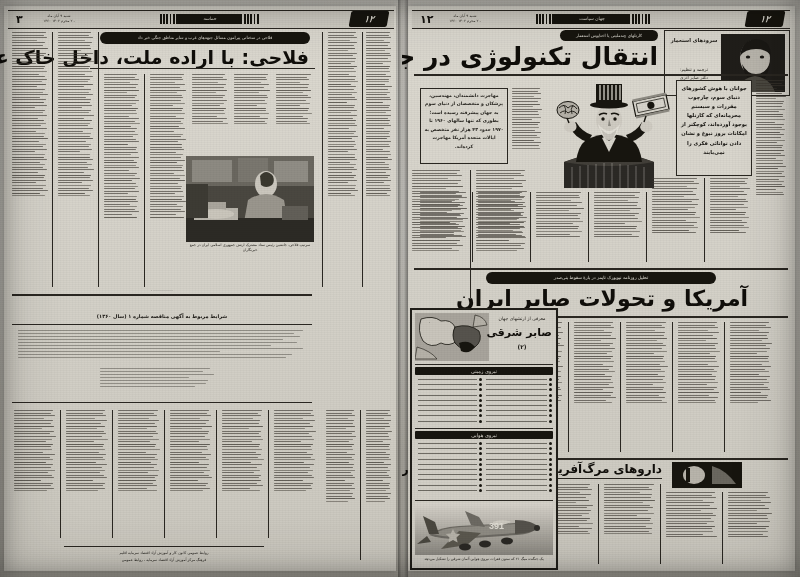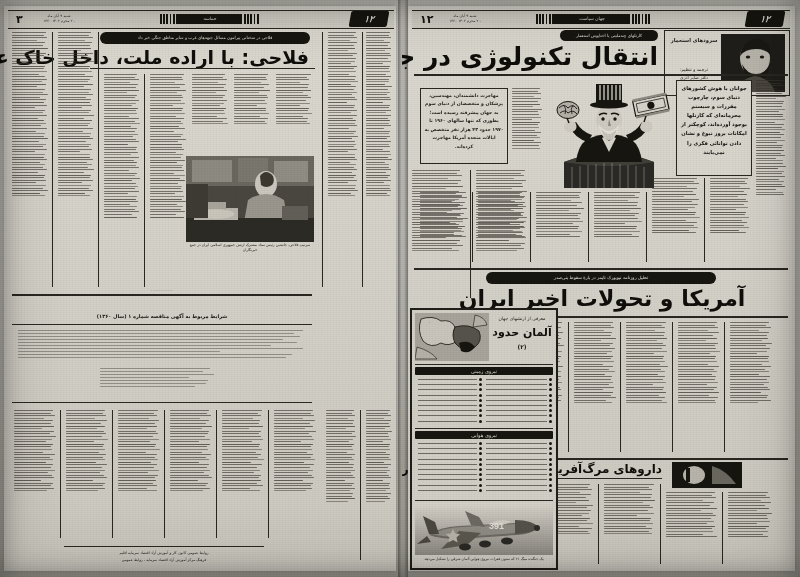--- a/index.html
+++ b/index.html
@@ -1293,21 +1293,21 @@
         <i style="width:79%"></i>
           <i style="width:92%"></i>
           <i style="width:84%"></i>
           <i style="width:98%"></i>
         <i style="width:73%"></i>
           <i style="width:90%"></i>
       </div>
 
       <div class="rule thick" style="left:6px;top:262px;width:374px;"></div>
       <div class="kicker" style="left:78px;top:266px;width:230px;font-size:4.4px;">تحلیل روزنامه نیویورک تایمز در بارۀ سقوط بنی‌صدر</div>
-      <div class="headline hl-xl" style="left:16px;top:280px;width:356px;font-size:22px;">آمریکا و تحولات اخیر ایران</div>
+      <div class="headline hl-xl" style="left:16px;top:280px;width:356px;font-size:22px;">آمریکا و تحولات صابر ایران</div>
       <div class="rule thick" style="left:6px;top:310px;width:374px;"></div>
 
       <div class="txtblock dense" style="left:10px;top:316px;width:42px;height:130px;">
         <i style="width:94%"></i>
           <i style="width:87%"></i>
           <i style="width:96%"></i>
           <i style="width:71%"></i>
         <i style="width:92%"></i>
           <i style="width:89%"></i>
           <i style="width:98%"></i>
@@ -1705,21 +1705,21 @@
         <path d="M0 0 h74 v48 h-74z" fill="#a8a49c"></path>
         <path d="M6 6 q12 -4 20 2 q10 -2 14 6 q-4 10 2 14 q-8 6 -16 2 q-10 6 -18 -2 q-6 -10 -2 -22z" fill="#c9c5bc" stroke="#17150f" stroke-width=".8"></path>
         <path d="M40 14 q14 -4 24 4 q4 10 -4 16 q-12 6 -20 -4 q-4 -8 0 -16z" fill="#56534d" stroke="#17150f" stroke-width=".8"></path>
         <path d="M44 30 q10 -4 16 4 q-6 8 -14 4z" fill="#17150f"></path>
         <path d="M2 34 q14 4 20 12 h-22z" fill="#b5b1a8" stroke="#17150f" stroke-width=".6"></path>
         <path d="M60 2 q10 2 12 10 l-14 2z" fill="#b5b1a8" stroke="#17150f" stroke-width=".6"></path>
         <text x="14" y="10" font-size="4" fill="#17150f" font-family="'Liberation Sans',sans-serif">.</text>
       </svg>
     </div>
     <div class="smallcap" style="left:80px;top:6px;width:60px;font-size:4.6px;">معرفی از ارتشهای جهان</div>
-    <div class="headline hl-m" style="left:80px;top:16px;width:60px;font-size:11px;">آلمان حدود</div>
+    <div class="headline hl-m" style="left:80px;top:16px;width:60px;font-size:11px;">صابر شرقی</div>
     <div class="smallcap" style="left:80px;top:32px;width:60px;font-size:6px;font-weight:bold;">(۲)</div>
 
     <div class="rule h" style="left:3px;top:54px;width:138px;"></div>
 
     <div class="secthead" style="left:3px;top:57px;width:138px;">
       <span>نیروی زمینی</span>
     </div>
     <div class="bullets" style="left:74px;top:68px;width:66px;">
       <div>
           <span class="dot"></span>

